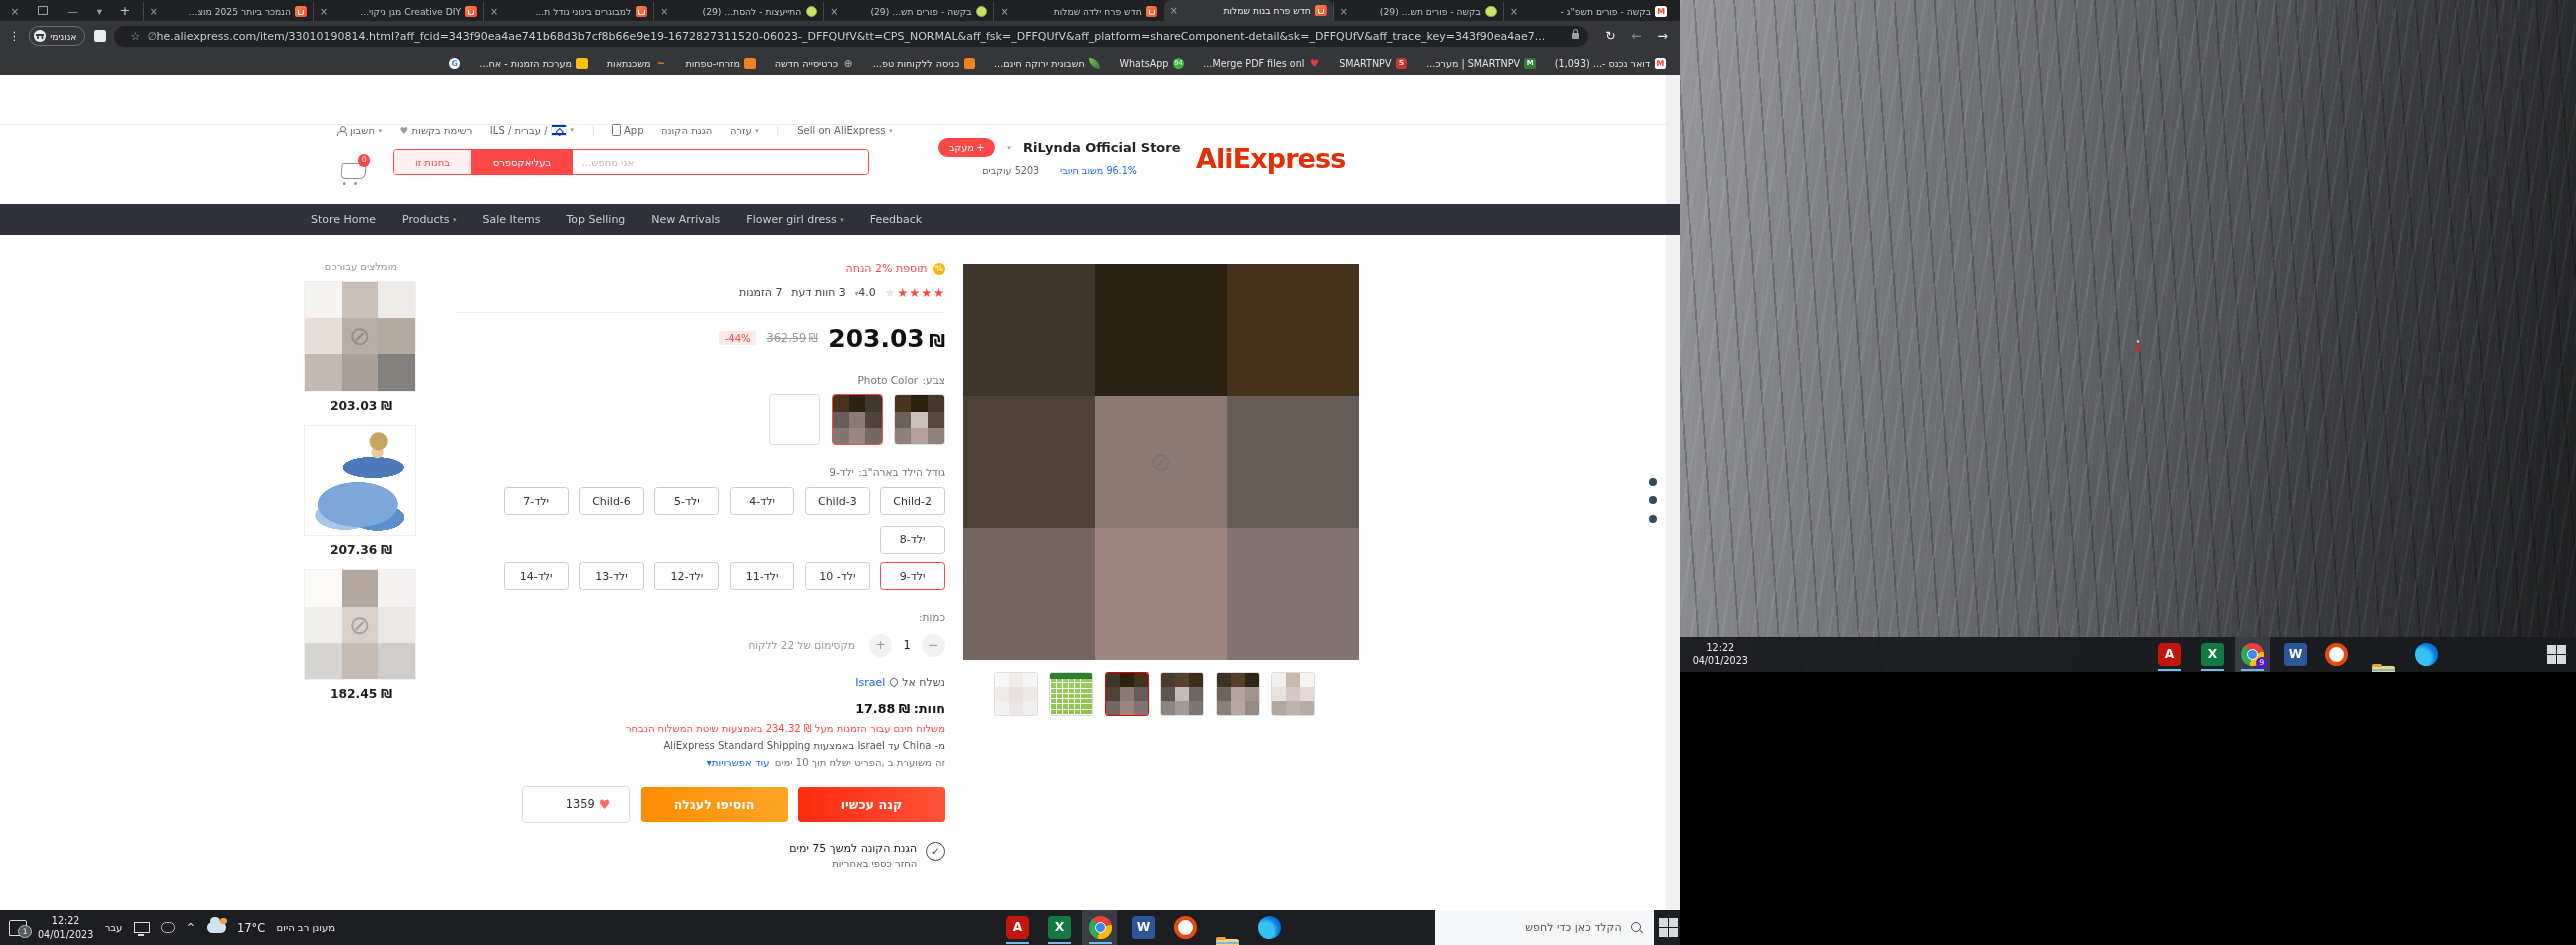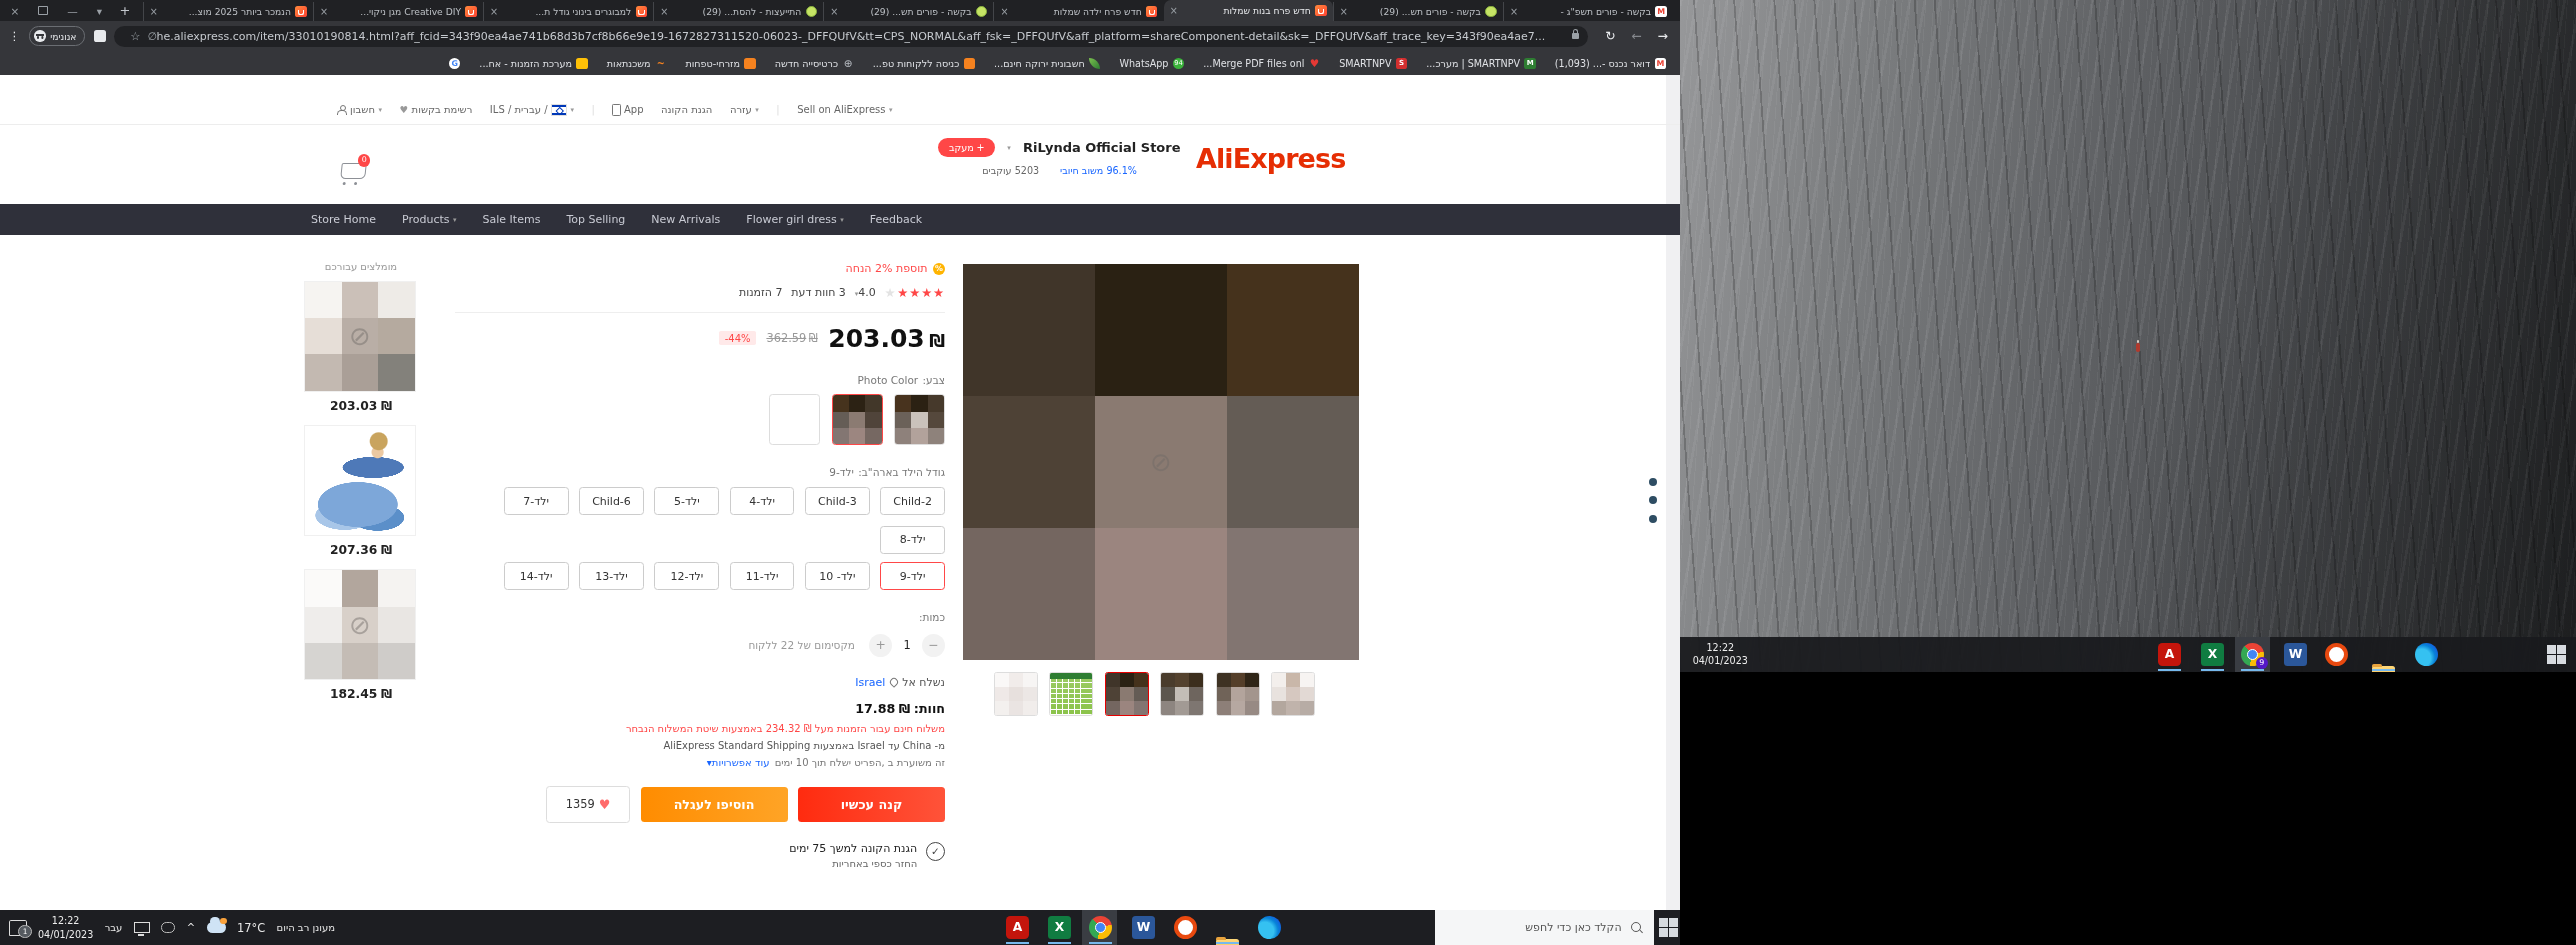--- a/index.html
+++ b/index.html
@@ -48,21 +48,21 @@
   .bi-feather{background:linear-gradient(135deg,#7cc14f,#2e7d32);border-radius:0 100% 0 100%;}
   .bi-orange{background:#f5821f;}
   .bi-wave{color:#f5821f;font-weight:bold;background:transparent;font-size:9.6px;}
   .bi-yellow{background:#ffc107;}
   .bi-globe{color:#b7bcc2;background:transparent;font-size:10.5px;}
   .bi-google{background:#fff;border-radius:50%;color:#4285f4;font-weight:bold;font-size:7.9px;}
   
   .page{position:absolute;left:0;top:75px;width:1680px;height:835px;background:#fff;overflow:hidden;}
   .scrollstrip{position:absolute;right:0;top:0;width:14px;height:835px;background:#f0f0f2;}
   .utilbar{position:absolute;left:0;top:23px;width:1680px;height:26px;border-bottom:0.9px solid #ededed;}
-  .u-items{position:absolute;left:337px;top:6px;height:26px;display:flex;align-items:flex-start;gap:17.5px;color:#666;font-size:10px;}
+  .u-items{position:absolute;left:337px;top:12px;height:26px;display:flex;align-items:flex-end;gap:17.5px;color:#666;font-size:10px;}
   .u-item{display:flex;align-items:center;gap:3.5px;white-space:nowrap;}
   .u-sep{color:#ddd;}
   .caret{font-size:7px;color:#999;}
   .person-ic{width:9.6px;height:9.6px;position:relative;}
   .person-ic::before{content:"";position:absolute;left:2.6px;top:0;width:4.4px;height:4.4px;border-radius:50%;border:0.9px solid #777;}
   .person-ic::after{content:"";position:absolute;left:0;top:5.3px;width:7.9px;height:3.5px;border:0.9px solid #777;border-bottom:none;border-radius:4.4px 4.4px 0 0;}
   .heart-sm{color:#999;font-size:9.6px;}
   .flag-il{width:14px;height:9.6px;background:linear-gradient(180deg,#0038b8 0 18%,#fff 18% 82%,#0038b8 82% 100%);position:relative;border:0.9px solid #e0e0e0;}
   .flag-il::before{content:"";position:absolute;left:5.3px;top:3.1px;width:3.5px;height:3.5px;border:0.9px solid #0038b8;transform:rotate(45deg);}
   .phone-ic{width:6.1px;height:9.6px;border:0.9px solid #777;border-radius:1.3px;}
@@ -129,21 +129,21 @@
   .pin-ic{width:6.1px;height:6.1px;border:1.3px solid #777;border-radius:50% 50% 50% 0;transform:rotate(-45deg);}
   .shipto .dest{color:#1966ff;}
   .shipcost{margin-top:12.3px;display:flex;gap:3.5px;font-size:12.7px;font-weight:bold;color:#111;}
   .freenote{margin-top:7px;font-size:10px;color:#ff4747;}
   .route{margin-top:6.1px;font-size:10px;color:#555;}
   .eta{margin-top:6.1px;font-size:10px;color:#777;display:flex;gap:5.3px;}
   .eta .more{color:#1966ff;}
   .actions{margin-top:17.5px;display:flex;gap:10.5px;align-items:center;}
   .btn-buy{width:147px;height:35px;border-radius:3.5px;background:linear-gradient(90deg,#ff2b0f,#ff5339);color:#fff;font-size:12.7px;font-weight:bold;display:flex;align-items:center;justify-content:center;}
   .btn-cart{width:147px;height:35px;border-radius:3.5px;background:linear-gradient(90deg,#ff8c00,#ffa426);color:#fff;font-size:12.7px;font-weight:bold;display:flex;align-items:center;justify-content:center;}
-  .btn-wish{width:82px;height:35px;border-radius:3.5px;border:0.9px solid #ddd;background:#fff;display:flex;align-items:center;justify-content:center;gap:4px;font-size:11.4px;color:#333;direction:ltr;}
+  .btn-wish{width:82px;height:35px;border-radius:3.5px;border:0.9px solid #ddd;background:#fff;display:flex;align-items:center;justify-content:center;gap:4px;font-size:11.4px;color:#333;direction:ltr;padding-left:24px;}
   .btn-wish .wh{color:#ff6b6b;font-size:13px;}
   .protect{margin-top:19px;display:flex;gap:8.8px;align-items:flex-start;}
   .shield{width:19px;height:19px;border:1.8px solid #444;border-radius:50%;color:#444;font-size:10.5px;display:flex;align-items:center;justify-content:center;flex:0 0 auto;box-sizing:border-box;}
   .protect .t1{font-size:11px;font-weight:normal;color:#222;}
   .protect .t2{font-size:10px;color:#666;margin-top:2.6px;}
   
   .gal-main{position:absolute;left:963px;top:189px;width:396px;height:396px;position:absolute;}
   .gal-thumbs{position:absolute;left:994px;top:597px;display:flex;gap:11.4px;}
   .gthumb{width:44px;height:44px;border:0.9px solid #ddd;border-radius:2.6px;overflow:hidden;box-sizing:border-box;position:relative;}
   .gthumb.sel{border:1.8px solid #e60000;}
@@ -369,20 +369,25 @@
             <span>Sell on AliExpress</span>
               <span class="caret">▾</span>
           </div>
         </div>
       </div>
 
       <div class="cart-wrap">
         <div class="cart-ic"></div>
         <div class="cart-badge">0</div>
       </div>
+      <div class="searchbox">
+        <div class="sb-store">בחנות זו</div>
+        <div class="sb-main">בעליאקספרס</div>
+        <div class="sb-input">אני מחפש...</div>
+      </div>
       <div class="store-info">
         <div class="store-row1">
           <span class="store-name">RiLynda Official Store</span>
           <span class="caret">▾</span>
           <span class="follow-pill">
             <span>+</span>
               <span>מעקב</span>
           </span>
         </div>
         <div class="store-row2">

